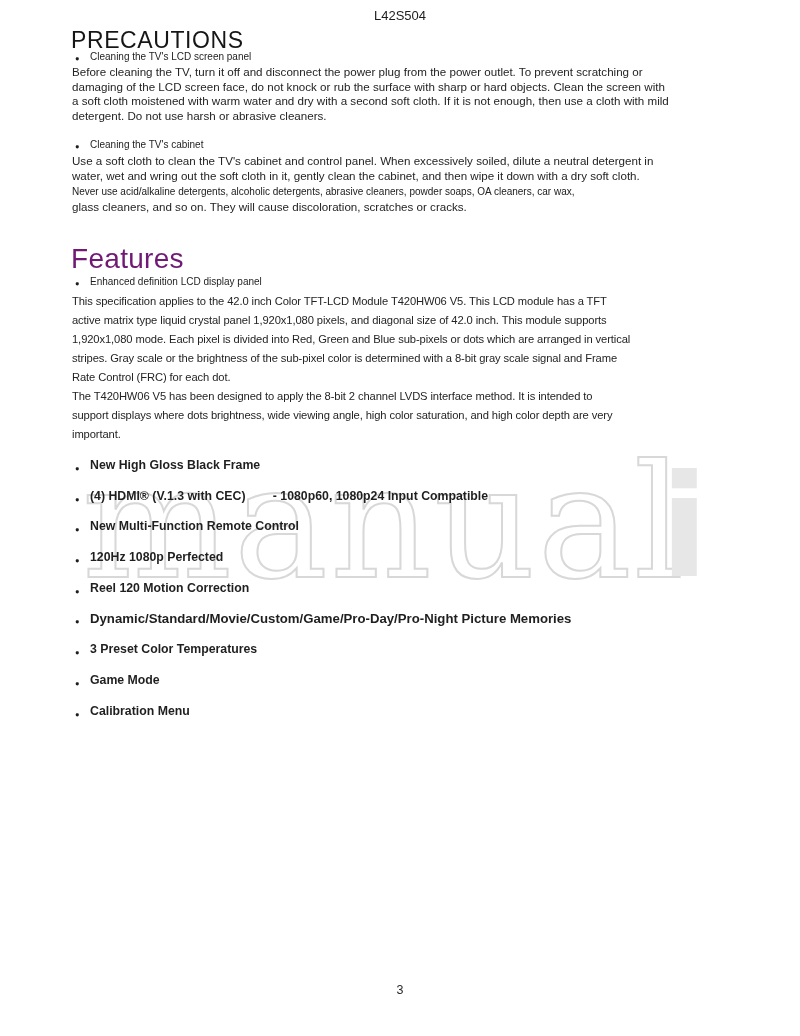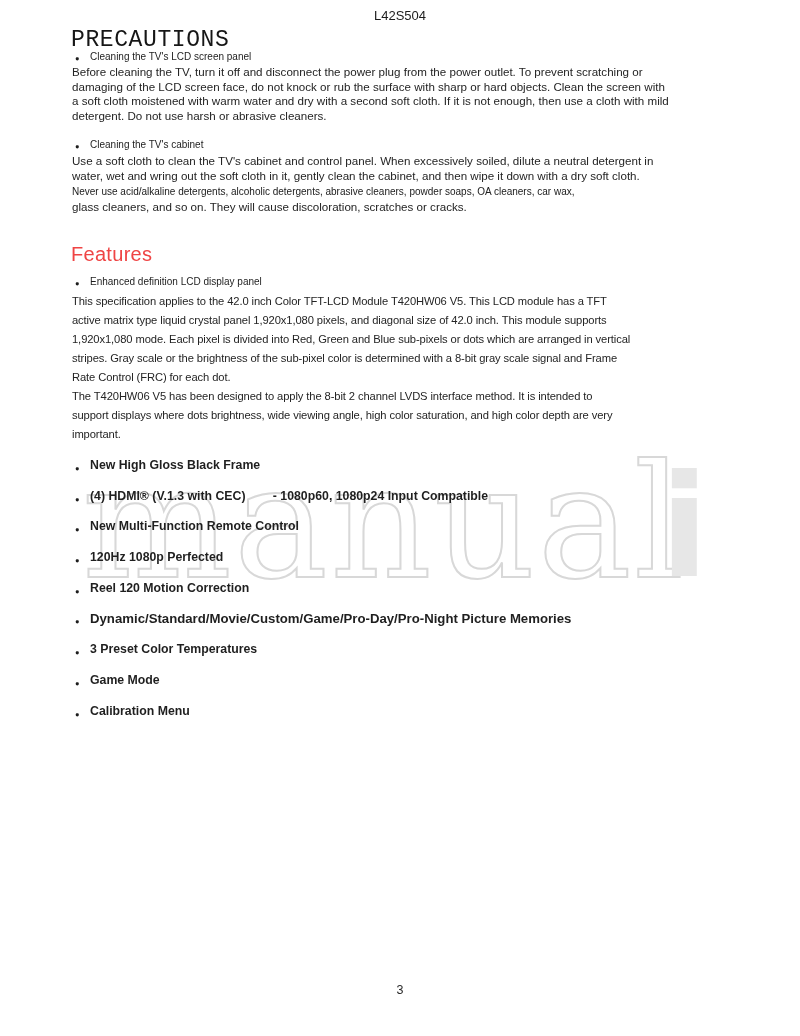--- a/index.html
+++ b/index.html
@@ -7,25 +7,25 @@
     position:relative; width:800px; height:1036px; background:#ffffff;
     font-family:"Liberation Sans", sans-serif; color:#232323; overflow:hidden;
   }
   .layer { position:absolute; inset:0; z-index:1; }
   .doc-title {
     position:absolute; top:8px; left:0; width:100%; text-align:center;
     font-size:13px; color:#1c1c1c;
   }
   .h1 {
     position:absolute; left:71px; top:27px; font-size:23px; letter-spacing:0.6px;
-    color:#161616; white-space:pre;font-family:Liberation Mono, monospace;
+    color:#161616; white-space:pre;
   }
   .h2 {
-    position:absolute; left:71px; top:243px; font-size:20px; letter-spacing:0.3px;
-    color:#ef4444; white-space:pre;
+    position:absolute; left:71px; top:243px; font-size:28px; letter-spacing:0.3px;
+    color:#701a75; white-space:pre;
   }
   .section { position:absolute; left:72px; }
   #sec1 { top:51px; }
   #sec2 { top:139px; }
   .sec-heading {
     position:relative; padding-left:18px; font-size:10px; color:#1d1d1d;
     margin-bottom:3px; white-space:pre;
   }
   .sec-heading::before {
     content:"●"; position:absolute; left:3px; top:3px; font-size:7.5px; color:#1d1d1d;

